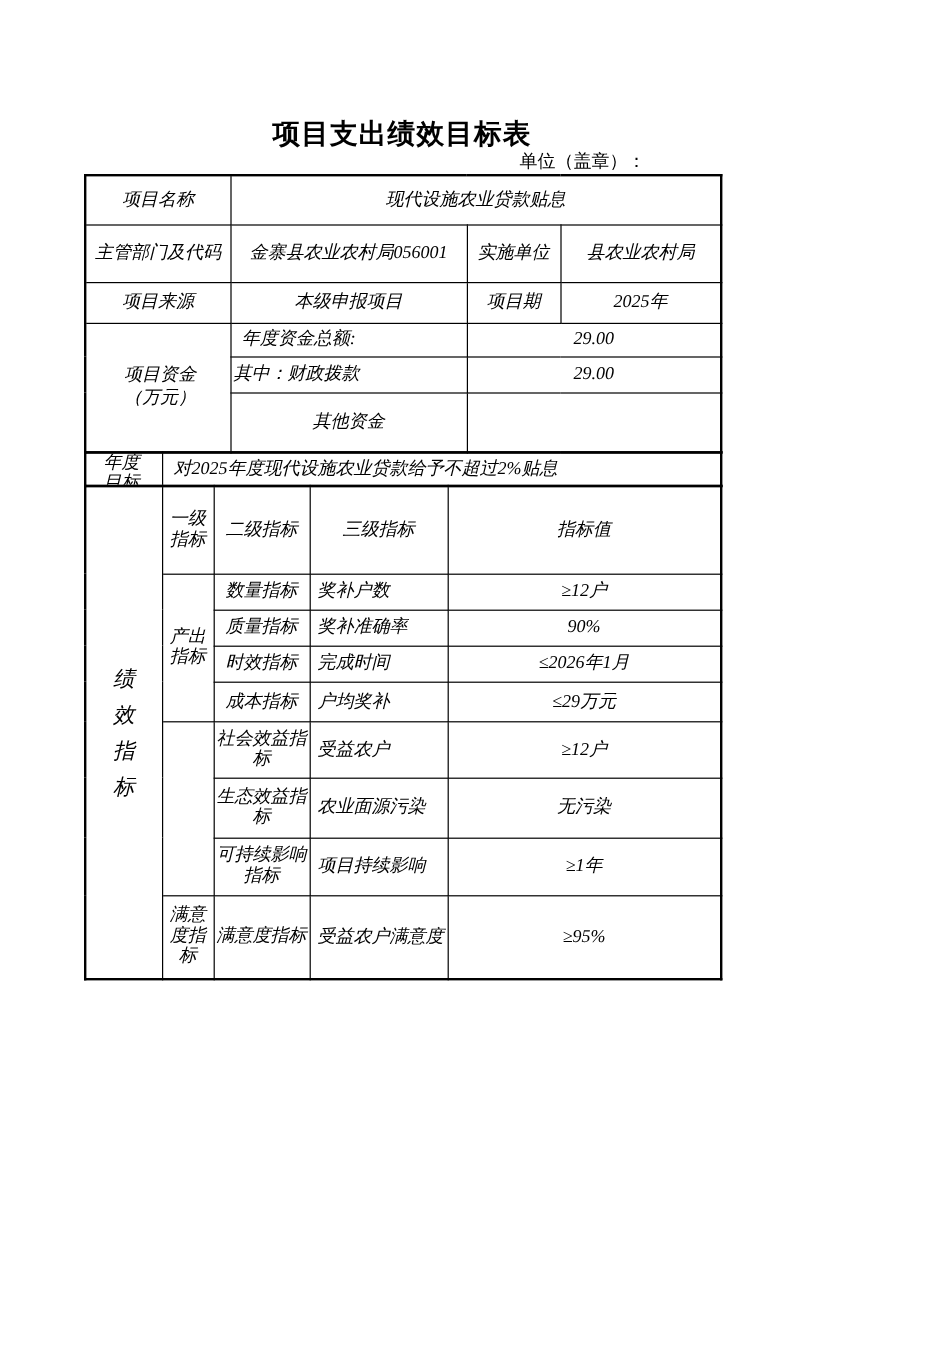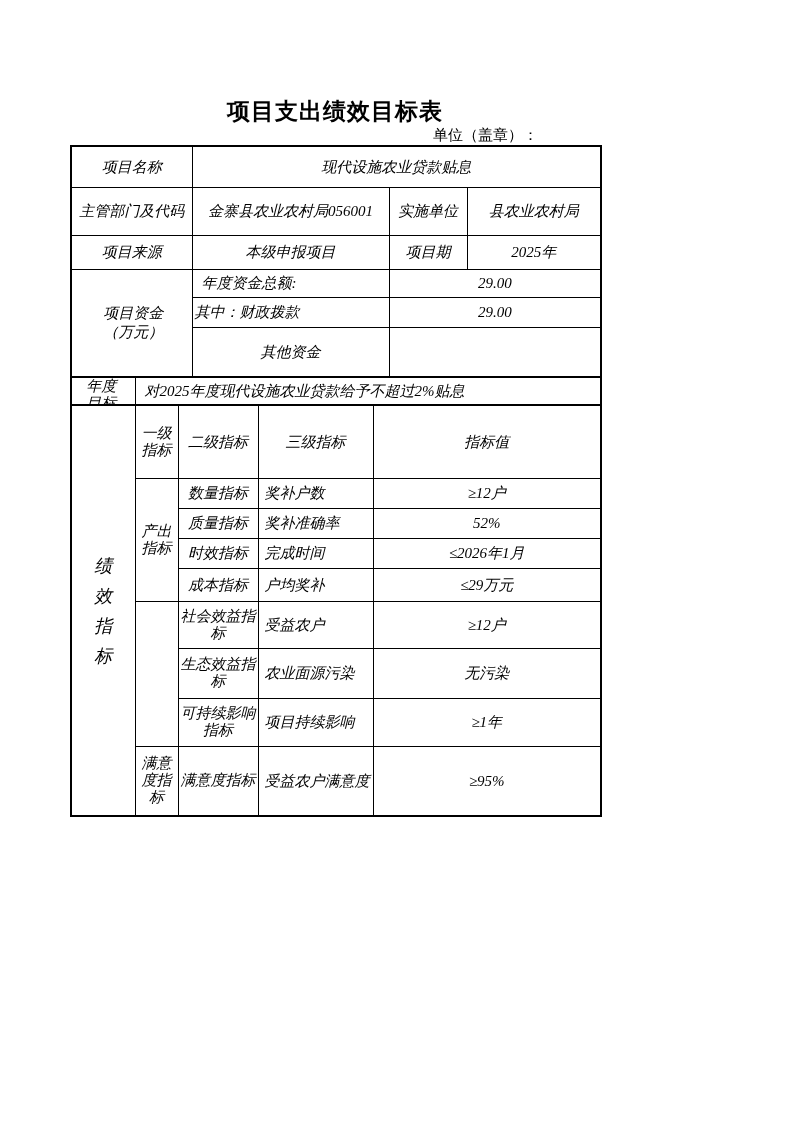--- a/index.html
+++ b/index.html
@@ -166,21 +166,21 @@
       </tr>
       <tr class="r30">
         <td rowspan="4" class="tight">产出指标</td>
         <td>数量指标</td>
         <td class="l3">奖补户数</td>
         <td>≥12户</td>
       </tr>
       <tr class="r30">
         <td>质量指标</td>
         <td class="l3">奖补准确率</td>
-        <td>52%</td>
+        <td>90%</td>
       </tr>
       <tr class="r30">
         <td>时效指标</td>
         <td class="l3">完成时间</td>
         <td>≤2026年1月</td>
       </tr>
       <tr class="r33">
         <td>成本指标</td>
         <td class="l3">户均奖补</td>
         <td>≤29万元</td>

